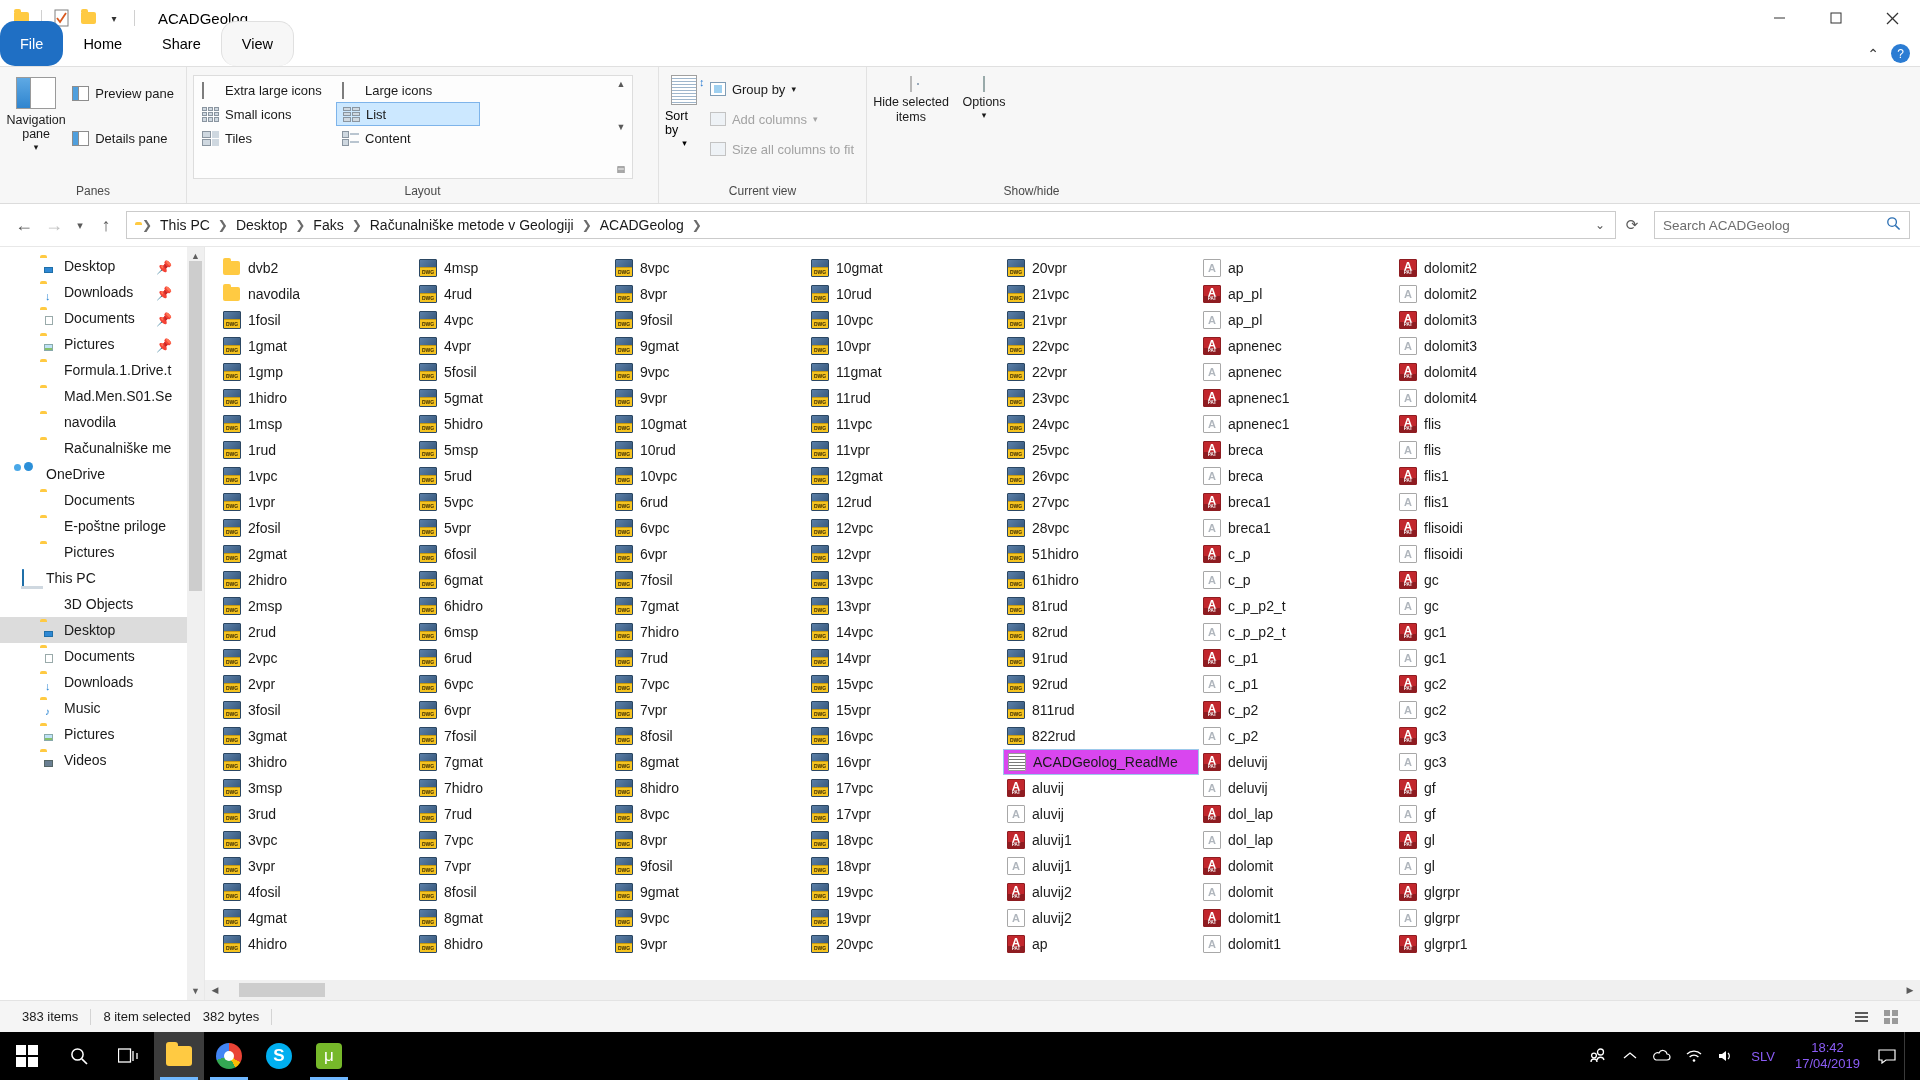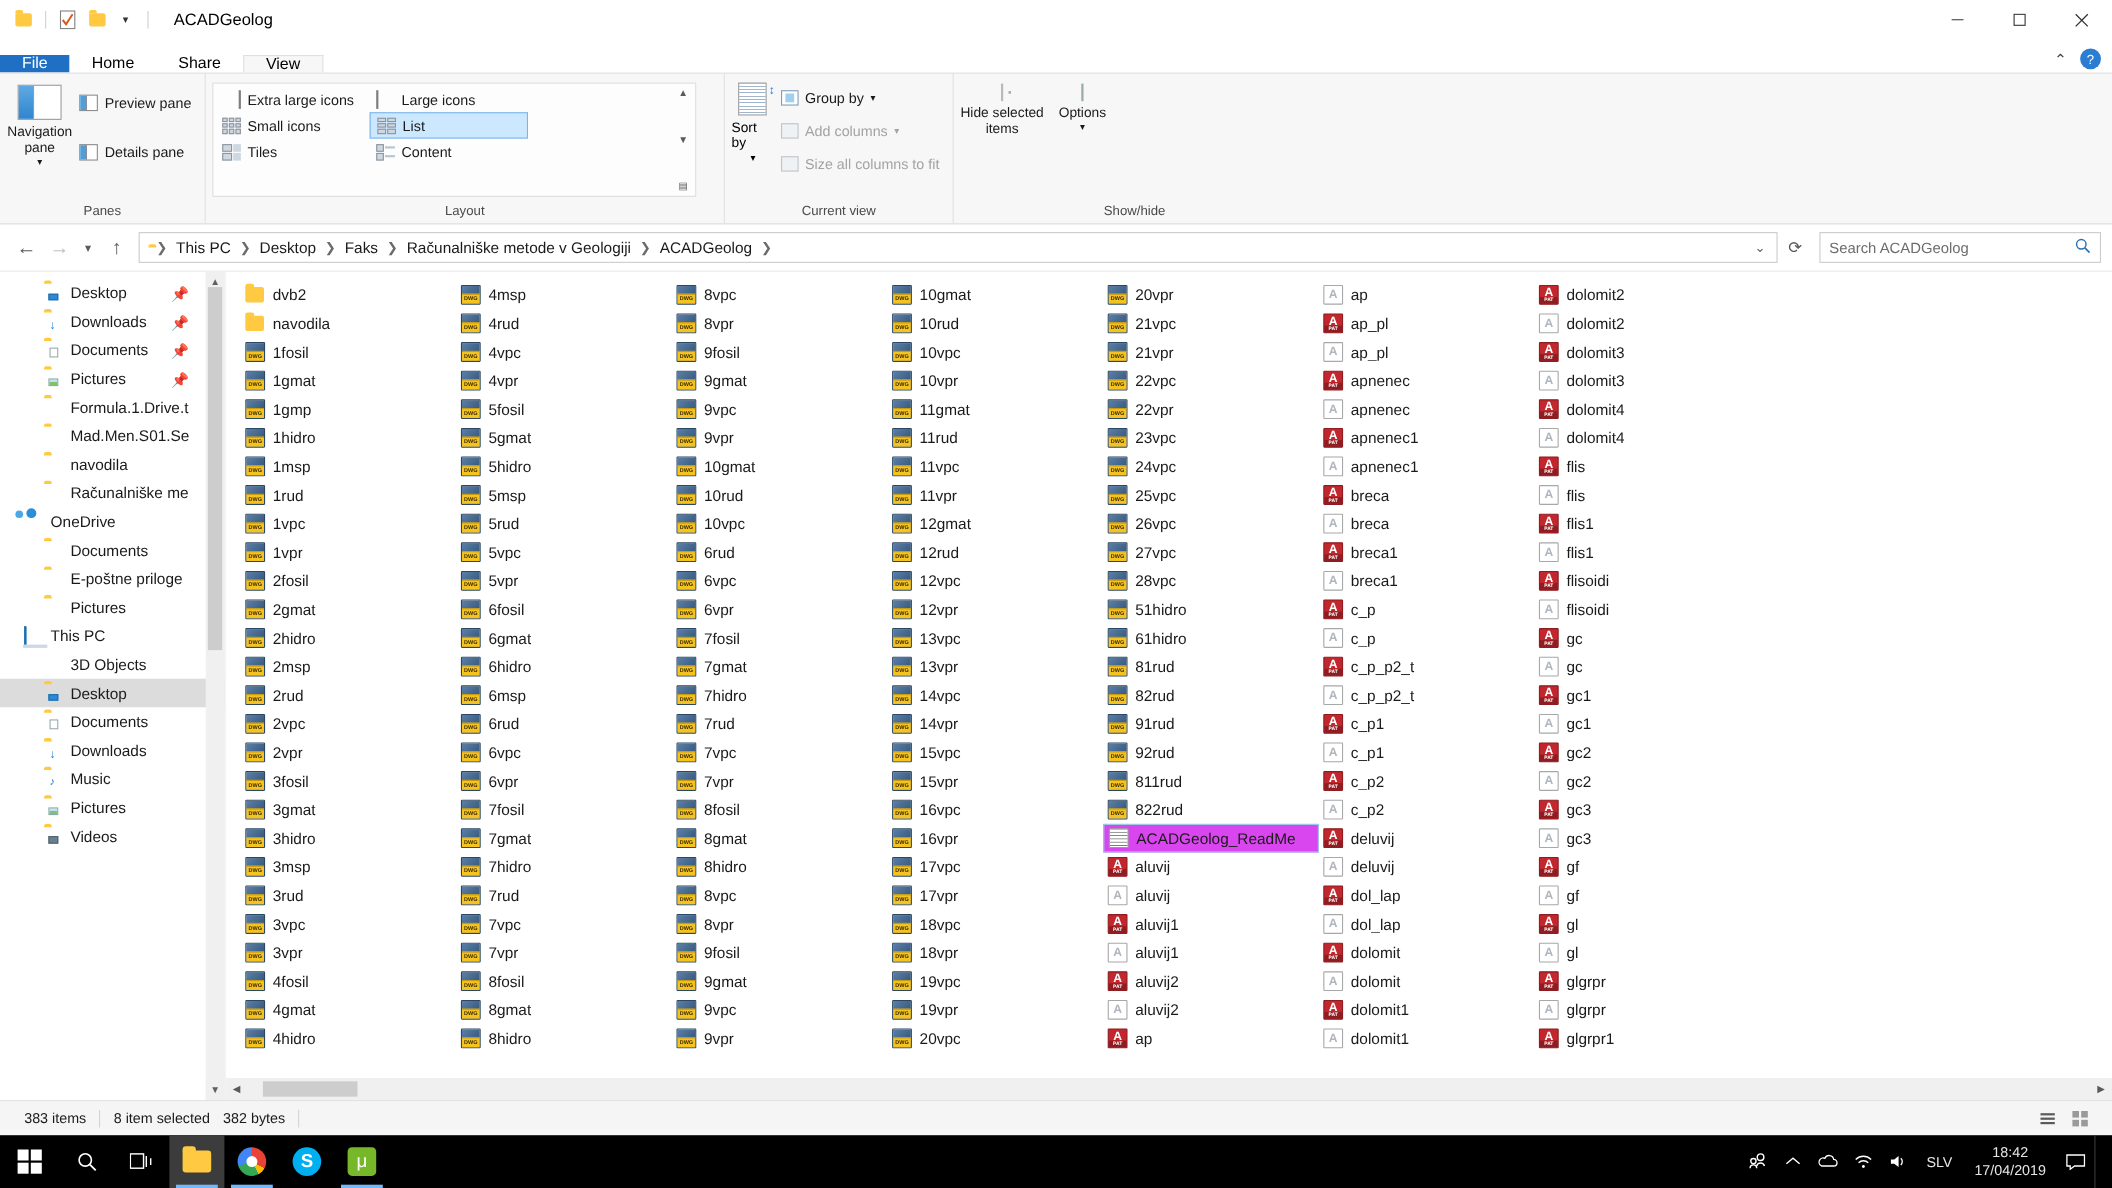--- a/index.html
+++ b/index.html
@@ -31,22 +31,22 @@
   .folder::before {
     content: ""; position: absolute; top: -3px; left: 0; width: 8px; height: 4px;
     background: #ffca42; border-radius: 2px 2px 0 0;
   }
   .folder.sm { width: 15px; height: 12px; }
   .folder.sm::before { width: 7px; height: 3px; }
 
   
   .tabstrip { height: 30px; background: #fff; display: flex; align-items: flex-end; position: relative; flex: 0 0 30px; }
   .tab {
-    height: 16px; padding: 0 20px; font-size: 14.5px; color: #000;
-    display: flex; align-items: center; cursor: default;
+    height: 45px; padding: 0 20px; font-size: 14.5px; color: #000;
+    display: flex; align-items: center; cursor: default; border-radius: 15px;
   }
   .tab.file { background: #1f6fc4; color: #fff; font-weight: normal; }
   .tab.active { background: #f7f7f7; border: 1px solid #e0e0e0; border-bottom: none; }
   .tab-right { position: absolute; right: 10px; bottom: 3px; display: flex; align-items: center; gap: 12px; }
   .chev-up { color: #3a3a3a; font-size: 14px; }
   .help-circ {
     width: 19px; height: 19px; border-radius: 50%; background: #2b7cd3; color: #fff;
     font-size: 12px; display: flex; align-items: center; justify-content: center;
   }
 
@@ -231,21 +231,21 @@
   .sb-div { width: 1px; height: 16px; background: #d4d4d4; }
   .sb-right { margin-left: auto; display: flex; gap: 4px; padding-right: 6px; }
   .sb-viewbtn { width: 26px; height: 22px; display:flex; align-items:center; justify-content:center; }
   .vb-lines { display:flex; flex-direction:column; gap:2px; }
   .vb-lines i { width:13px; height:2px; background:#5a5a5a; }
   .vb-grid { display:grid; grid-template-columns: 6px 6px; grid-template-rows: 6px 6px; gap:2px; }
   .vb-grid i { background:#9a9a9a; }
 
   
   .taskbar {
-    flex: 0 0 48px; background: #000; display: flex; align-items: flex-start; color: #e5e5e5;
+    flex: 0 0 48px; background: #000; display: flex; align-items: flex-start; color: #8b5cf6;
     position: relative;
   }
   .tb-start { width: 54px; height: 48px; display:flex; align-items:center; justify-content:center; }
   .win-logo { display:grid; grid-template-columns: 10px 10px; grid-template-rows: 10px 10px; gap:2.5px; }
   .win-logo i { background:#fff; }
   .tb-btn { width: 50px; height: 48px; display:flex; align-items:center; justify-content:center; position:relative; }
   .tb-btn.active::after {
     content:""; position:absolute; bottom:0; left:6px; right:6px; height:3px; background:#70b8ff;
   }
   .tb-btn.explorer { background:#3c3c3c; }
@@ -346,21 +346,21 @@
           </div>
         </div>
       </div>
       <div class="rgroup-label">Panes</div>
     </div>
 
     <div class="rgroup" style="width:472px;">
       <div class="rgroup-body">
         <div class="layout-box" style="width:440px;height:104px;">
           <div style="display:flex;flex:1;">
-            <div class="layout-col" style="width:140px;text-align:right;">
+            <div class="layout-col" style="width:140px;">
               <div class="smallitem">
                 <span class="viewicon"><span class="vi-pic"></span></span>
                 <span>Extra large icons</span>
               </div>
               <div class="smallitem">
                 <span class="viewicon">
                   <span class="vi-grid" style="grid-template-columns:repeat(3,1fr);grid-template-rows:repeat(3,1fr);">
                     <i class="vi-cell"></i>
                       <i class="vi-cell"></i>
                       <i class="vi-cell"></i>

